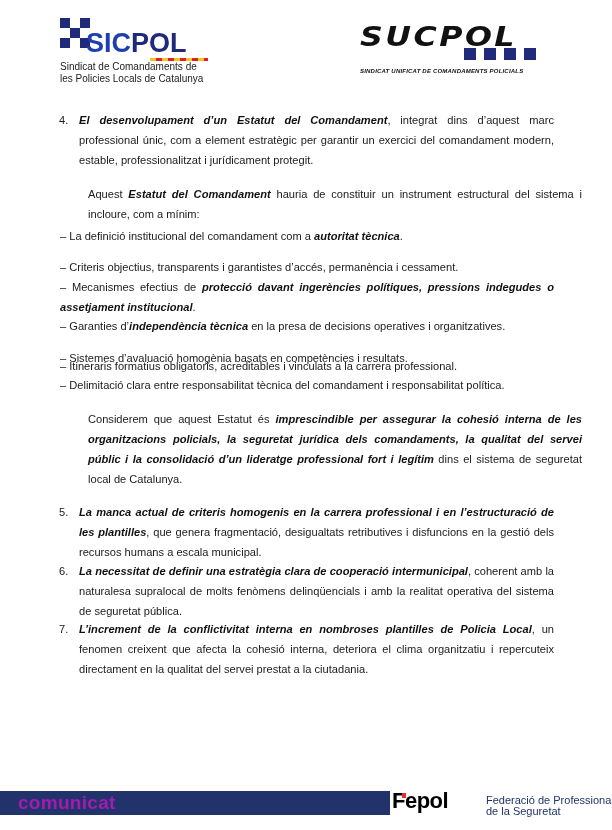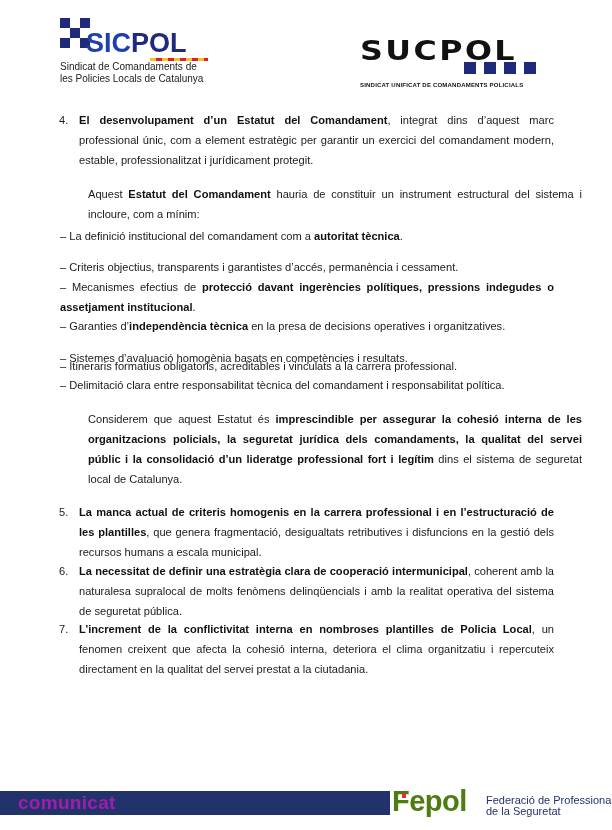--- a/index.html
+++ b/index.html
@@ -8,37 +8,37 @@
   
   .logo-sicpol { position: absolute; left: 60px; top: 18px; width: 150px; height: 72px; }
   .sic-checker { position: absolute; left: 0; top: 0; width: 32px; height: 32px; }
   .sic-checker span { position: absolute; width: 10px; height: 10px; background: #1f2a7a; }
   .sic-word { position: absolute; left: 26px; top: 12px; font-weight: bold; font-size: 27px; letter-spacing: 0px; line-height: 27px; color: #1e3fb0; text-align: right; }
   .sic-word .pol { color: #1f2a7a; }
   .sic-stripe { position: absolute; left: 90px; top: 40px; width: 58px; height: 3px;
     background: repeating-linear-gradient(90deg, #f3c22b 0 6px, #d22 6px 12px); }
   .sic-sub { position: absolute; left: 0; top: 43px; font-size: 10px; line-height: 11.5px; color: #222; white-space: nowrap; }
 
-  .logo-sucpol { position: absolute; left: 360px; top: 38px; width: 200px; height: 56px; }
+  .logo-sucpol { position: absolute; left: 360px; top: 24px; width: 200px; height: 56px; font-style: italic; }
   .suc-word { position: absolute; left: 0; top: 0; font-family: "DejaVu Sans", sans-serif; font-weight: bold; font-size: 26px; line-height: 26px; letter-spacing: 2px; color: #111; transform: scaleX(1.22); transform-origin: left top; }
   .suc-squares { position: absolute; left: 104px; top: 24px; display: flex; gap: 8px; }
   .suc-squares span { width: 12px; height: 12px; background: #1f2a7a; display: block; }
   .suc-sub { position: absolute; left: 0; top: 44px; font-size: 6px; font-weight: bold; letter-spacing: 0.2px; color: #111; white-space: nowrap; }
 
   
   .text { position: absolute; left: 60px; width: 494px; font-size: 11.1px; line-height: 20px; text-align: justify; color: #1a1a1a; margin-left: 28px; }
   .numbered { position: absolute; left: 79px; width: 475px; font-size: 11.1px; line-height: 20px; text-align: justify; color: #1a1a1a; }
   .num { position: absolute; left: -20px; top: 0; }
   .bullet { position: absolute; left: 60px; width: 494px; font-size: 11.1px; line-height: 20px; text-align: justify; color: #1a1a1a; }
-  b { font-weight: bold; color: #111; }
+  b { font-weight: bold; color: #111; font-style: italic; }
 
   
   .footer-bar { position: absolute; left: 0; top: 791px; width: 390px; height: 24px; background: #22336b; }
   .comunicat { position: absolute; left: 18px; top: 791px; line-height: 24px; font-weight: bold; font-size: 19px; color: #a21caf; letter-spacing: 0.3px; }
-  .fepol-mark { position: absolute; left: 392px; top: 786px; font-weight: bold; font-size: 29px; line-height: 30px; color: #4d7c0f; letter-spacing: -0.5px; }
+  .fepol-mark { position: absolute; left: 392px; top: 786px; font-weight: bold; font-size: 22px; line-height: 30px; color: #000000; letter-spacing: -0.5px; }
   .fepol-dot { position: absolute; left: 402px; top: 793px; width: 4px; height: 5px; background: #e03030; }
   .fepol-sub { position: absolute; left: 486px; top: 795px; font-size: 11px; line-height: 10.5px; color: #22336b; white-space: nowrap; }
 </style>
 </head>
 <body>
 
 <div class="logo-sicpol">
   <div class="sic-checker">
     <span style="left:0;top:0"></span>
     <span style="left:20px;top:0"></span>

